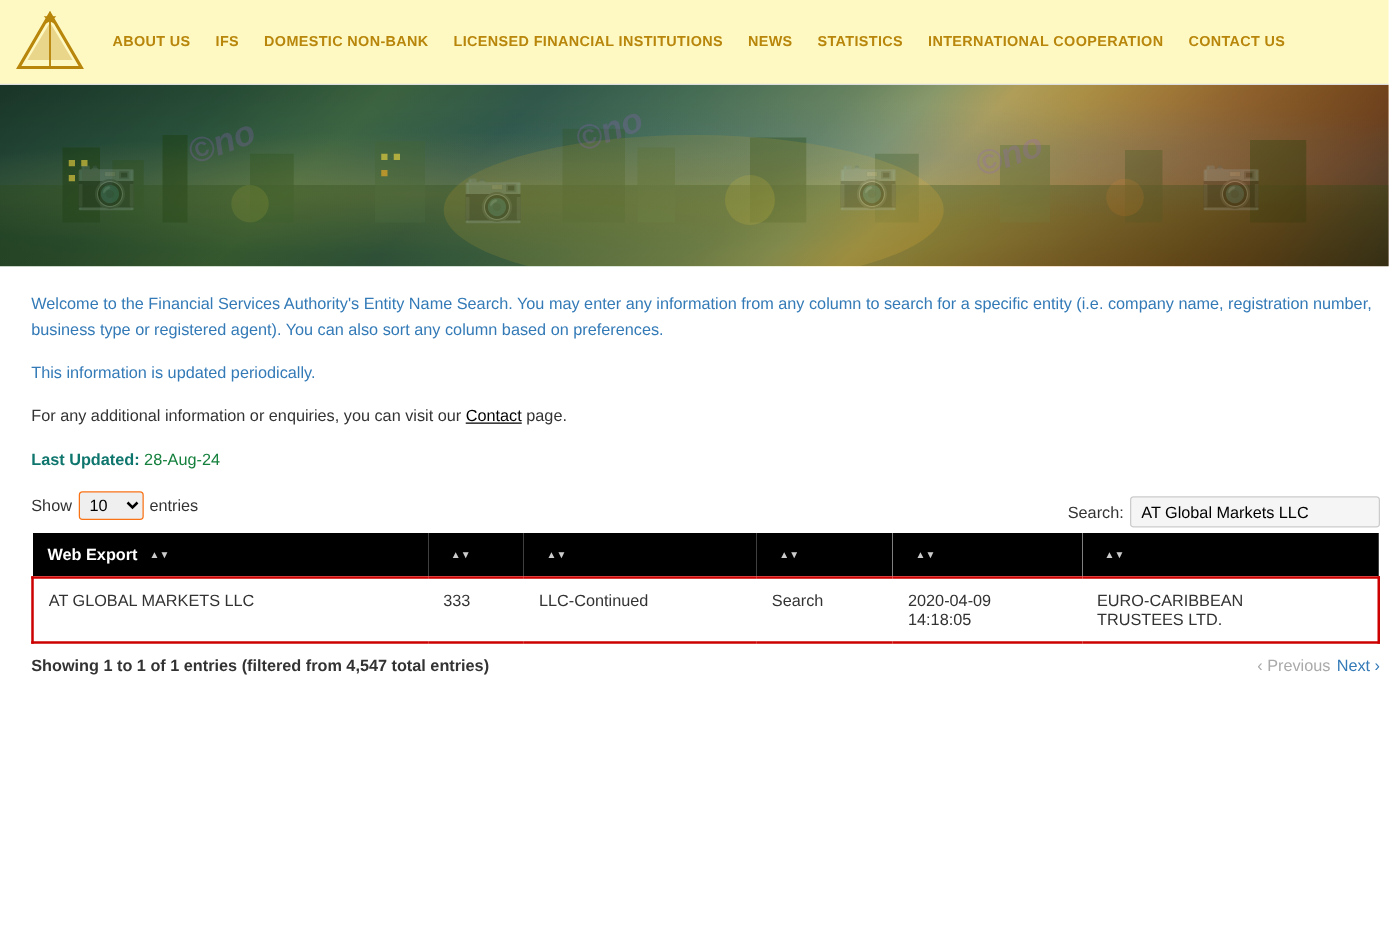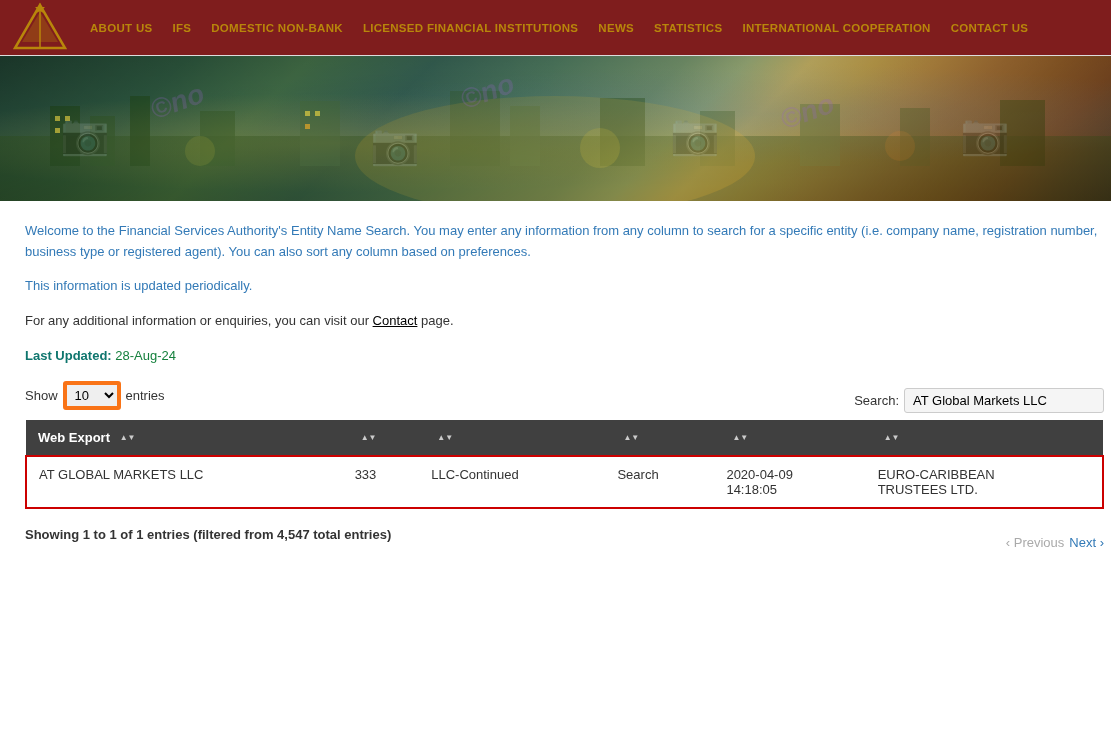--- a/index.html
+++ b/index.html
@@ -1,25 +1,25 @@
 <!DOCTYPE html>
 <html><head>
   <meta charset="utf-8">
   <style>
     * { margin: 0; padding: 0; box-sizing: border-box; }
     body { font-family: Arial, sans-serif; font-size: 13px; color: #333; background: #fff; width: 1111px; }
 
     
     nav {
-      background: #7f1d1d;
+      background: #fef9c3;
       border-bottom: 1px solid #ddd;
       display: flex;
       align-items: center;
       padding: 0 10px;
-      height: 56px;
+      height: 68px;
     }
     .nav-logo {
       width: 60px;
       height: 55px;
       flex-shrink: 0;
       margin-right: 10px;
     }
     .nav-links {
       display: flex;
       align-items: center;
@@ -119,21 +119,21 @@
       align-items: center;
       gap: 5px;
       margin-bottom: 10px;
     }
     .show-entries label {
       font-size: 13px;
     }
     .show-entries select {
       font-size: 13px;
       padding: 2px 4px;
-      border: 4px solid #f97316;
+      border: 1px solid #f97316;
       border-radius: 3px;
     }
     .search-row {
       display: flex;
       justify-content: space-between;
       align-items: center;
       margin-bottom: 0;
     }
     .search-label {
       font-size: 13px;
@@ -149,21 +149,21 @@
       background: #f5f5f5;
     }
 
     
     table {
       width: 100%;
       border-collapse: collapse;
       margin-bottom: 5px;
     }
     thead tr {
-      background: #404040;
+      background: #000000;
       color: #fff;
     }
     thead th {
       padding: 10px 12px;
       font-size: 13px;
       font-weight: 600;
       text-align: left;
       white-space: nowrap;
       position: relative;
     }
@@ -202,21 +202,20 @@
     .pagination-links {
       display: flex;
       align-items: center;
       gap: 5px;
       font-size: 13px;
     }
     .pagination-links a {
       color: #337ab7;
       text-decoration: none;
       cursor: pointer;
-      margin-top: 16px;
     }
     .pagination-links a.disabled {
       color: #aaa;
       cursor: default;
     }
   </style>
 </head>
 <body>
 
 <nav>

